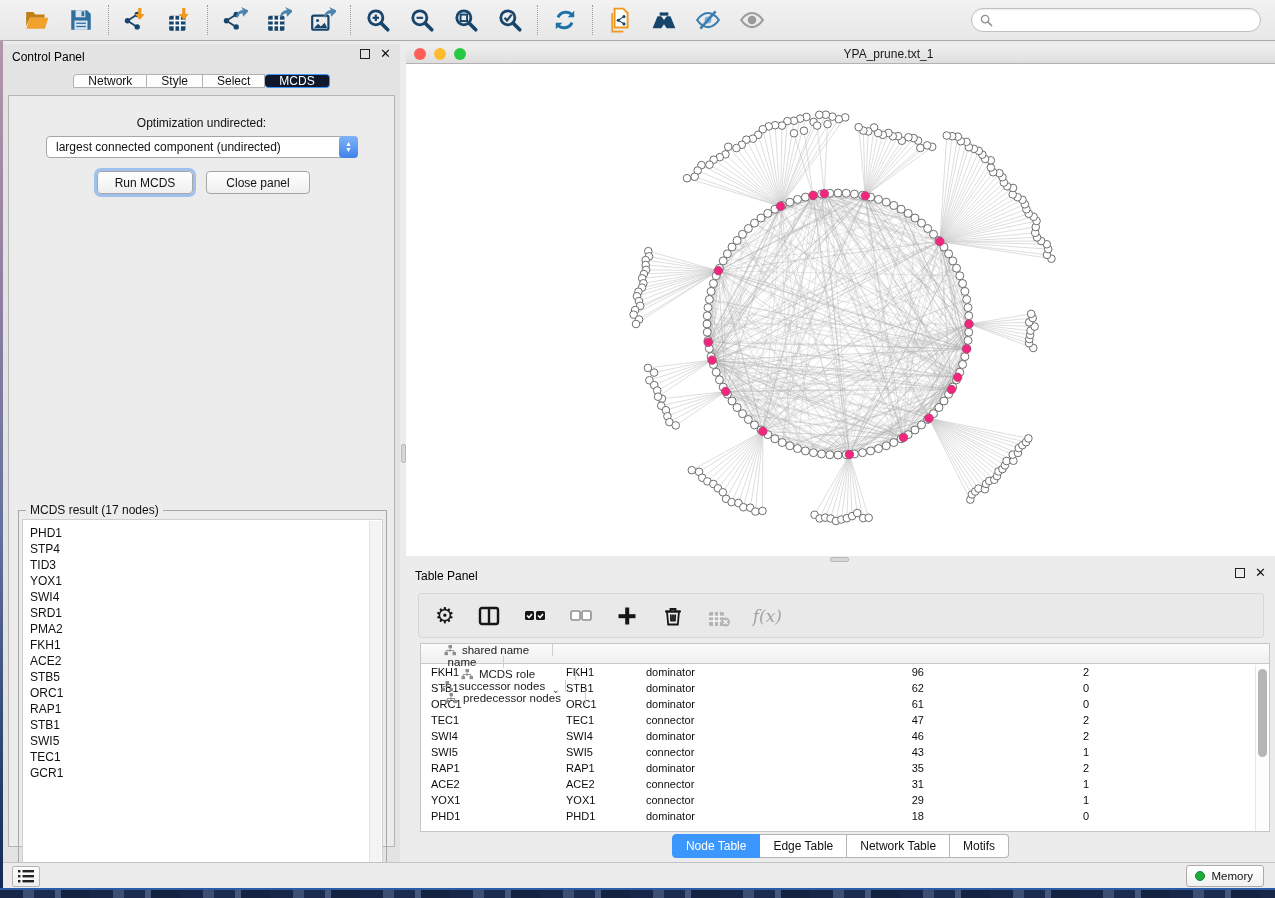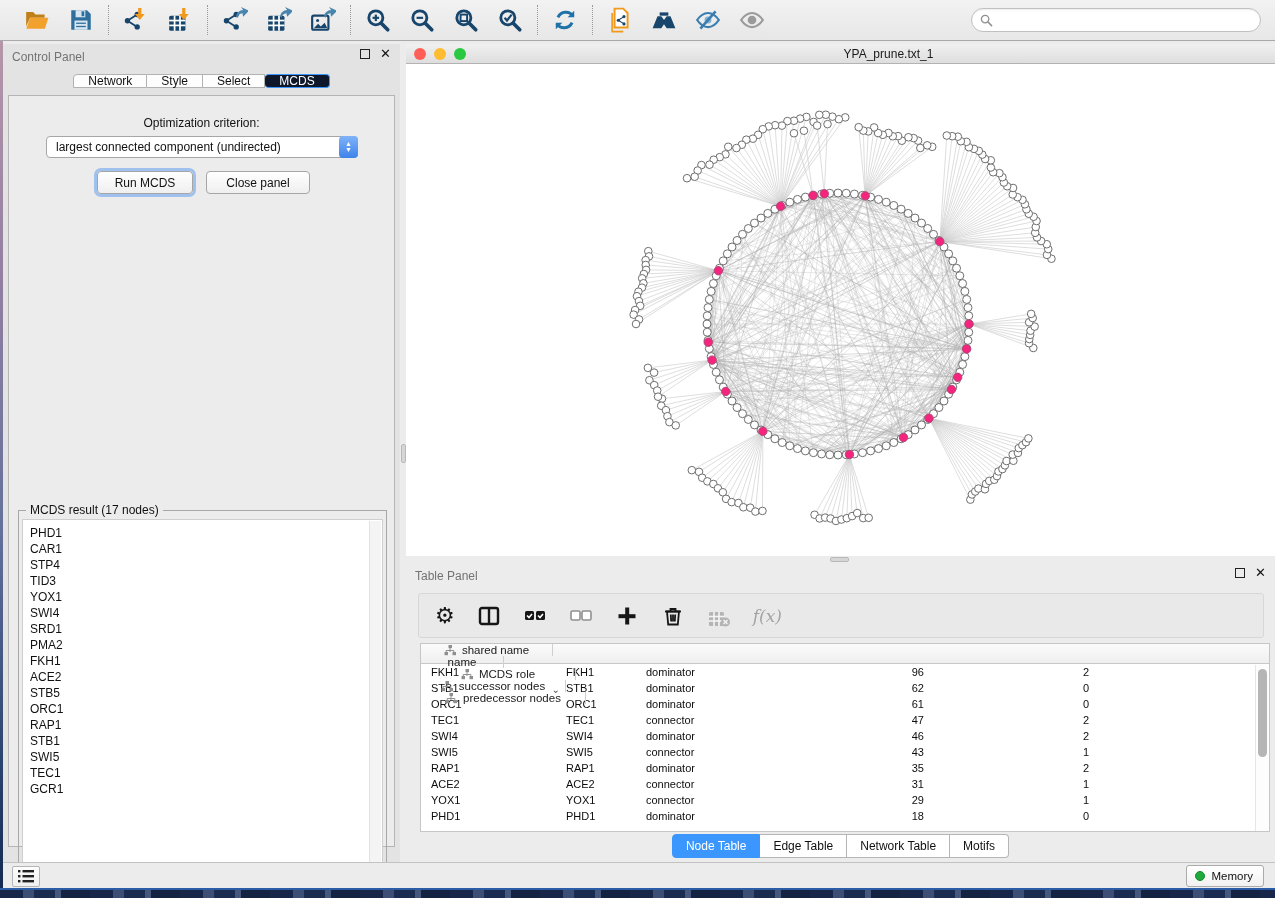--- a/index.html
+++ b/index.html
@@ -26,21 +26,21 @@
   .tb-btn svg { width:26px; height:26px; }
   #toolbar-spacer { flex:1; }
   #search-box { width:290px; height:24px; background:#fff; border:1px solid #c0c0c0; border-radius:12px;
     display:flex; align-items:center; padding:0 8px; margin-right:4px; box-shadow:inset 0 1px 2px rgba(0,0,0,.08); }
   #search-box svg { width:13px; height:13px; }
   #search-input { border:none; outline:none; flex:1; font-size:12px; background:transparent; margin-left:5px; }
 
   
   #control-panel { position:absolute; left:3px; top:44px; width:397px; height:818px; background:#e3e3e3; }
   .panel-titlebar { position:relative; height:26px; display:flex; align-items:center; padding:0 9px; }
-  .panel-title { font-size:12px; color:#737373;text-align:center; }
+  .panel-title { font-size:12px; color:#000000;text-align:center; }
   .panel-ctrls { position:absolute; right:9px; top:5px; display:flex; gap:10px; align-items:center; }
   .float-btn { width:10px; height:10px; border:1.5px solid #222; background:transparent; }
   .close-btn { font-size:13px; font-weight:700; color:#111; line-height:10px; }
 
   #cp-tabs { position:absolute; left:0; top:30px; width:100%; display:flex; justify-content:center; z-index:2; }
   .tab { height:14px; padding:0 14px; display:flex; align-items:center; background:#fdfdfd;
     border:1px solid #b2b2b2; border-left-width:0; font-size:12px; }
   .tab:first-child { border-left-width:1px; border-radius:4px 0 0 0; }
   .tab.last { border-radius:0 4px 0 0; }
   .tab.selected { background:#0f172a; color:#fff; border-color:#3b97fd; border-radius:4px; }
@@ -320,36 +320,35 @@
         <span class="close-btn">✕</span>
       </span>
     </div>
     <div id="cp-tabs">
         <div class="tab">Network</div>
         <div class="tab">Style</div>
         <div class="tab">Select</div>
         <div class="tab selected last">MCDS</div>
       </div>
     <div id="cp-content">
-      <div id="opt-label">Optimization criterion:</div>
+      <div id="opt-label">Optimization undirected:</div>
       <div id="criterion-select">
         <span id="criterion-value">largest connected component (undirected)</span>
         <span id="criterion-stepper">
             <span>▲</span>
             <span>▼</span>
           </span>
       </div>
       <div class="push-btn" id="run-btn">Run MCDS</div>
       <div class="push-btn" id="closepanel-btn">Close panel</div>
       <div id="mcds-fieldset">
         <span id="mcds-legend">MCDS result (17 nodes)</span>
         <div id="mcds-list">
           <div id="mcds-items">
               <div class="mcds-item">PHD1</div>
-              <div class="mcds-item">CAR1</div>
               <div class="mcds-item">STP4</div>
               <div class="mcds-item">TID3</div>
               <div class="mcds-item">YOX1</div>
               <div class="mcds-item">SWI4</div>
               <div class="mcds-item">SRD1</div>
               <div class="mcds-item">PMA2</div>
               <div class="mcds-item">FKH1</div>
               <div class="mcds-item">ACE2</div>
               <div class="mcds-item">STB5</div>
               <div class="mcds-item">ORC1</div>

